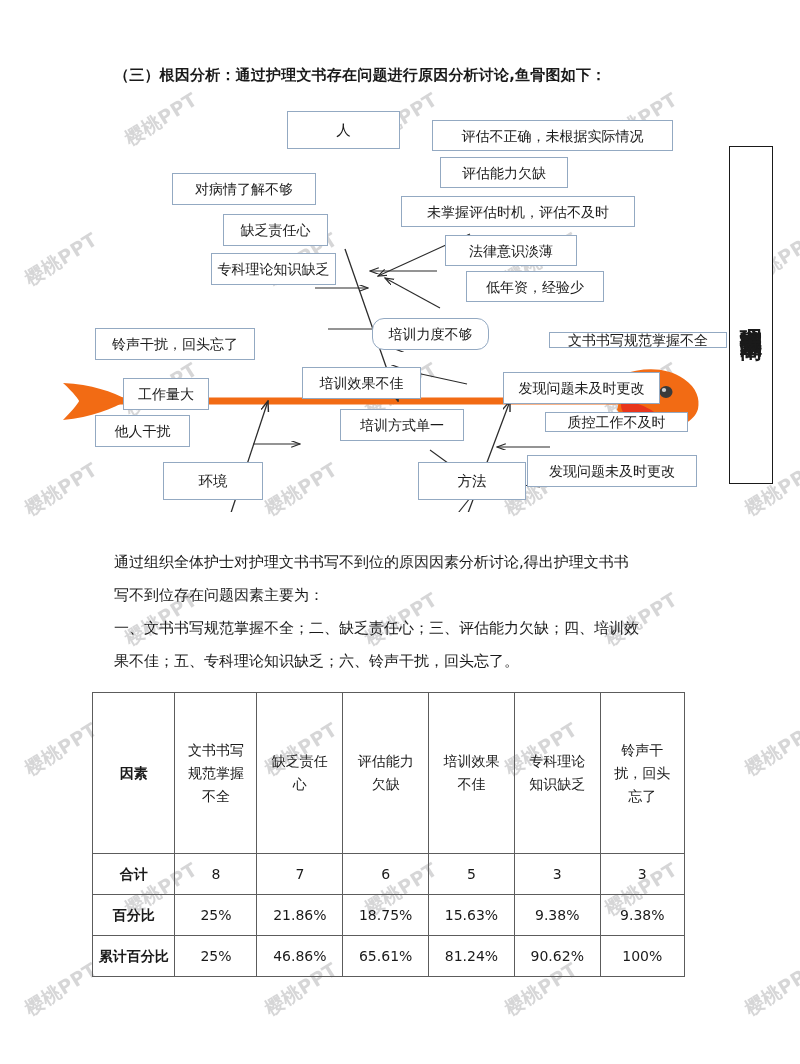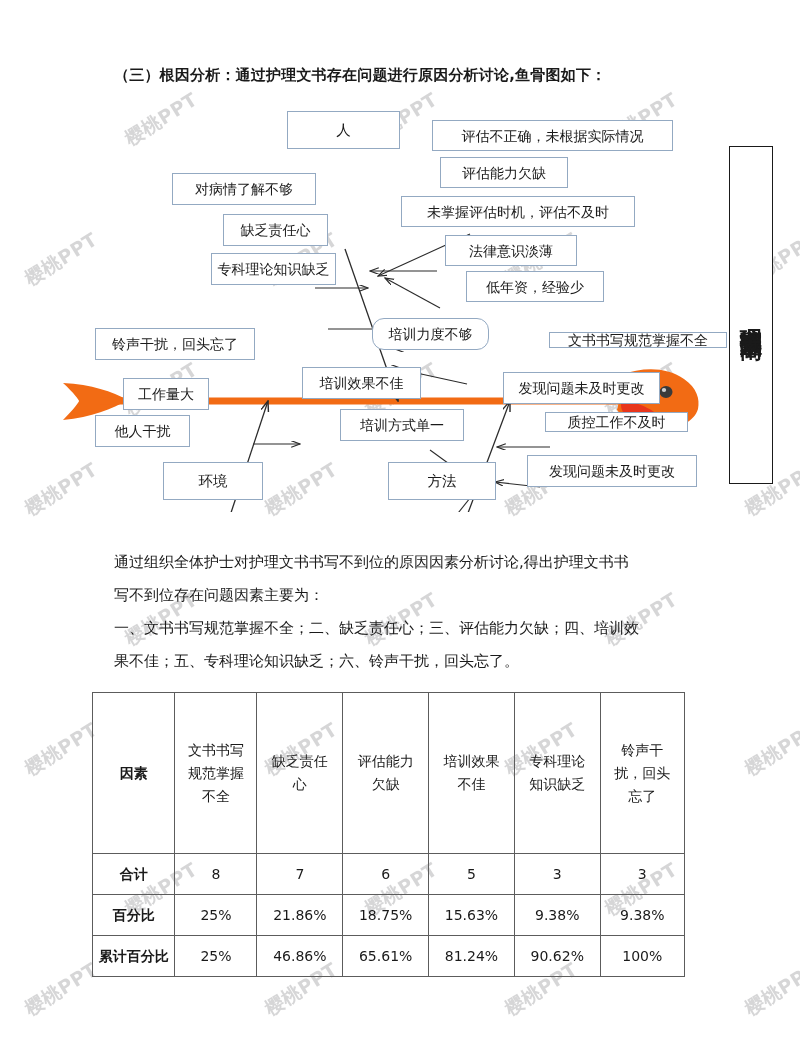--- a/index.html
+++ b/index.html
@@ -161,21 +161,21 @@
     <line x1="443" y1="432" x2="478" y2="388" stroke="#2b2b2b" stroke-width="1.1" marker-end="url(#ah)"></line>
 
     <line x1="550" y1="347" x2="497" y2="347" stroke="#2b2b2b" stroke-width="1.1" marker-end="url(#ah)"></line>
     <line x1="540" y1="387" x2="495" y2="382" stroke="#2b2b2b" stroke-width="1.1" marker-end="url(#ah)"></line>
     <line x1="545" y1="429" x2="486" y2="429" stroke="#2b2b2b" stroke-width="1.1" marker-end="url(#ah)"></line>
     <line x1="538" y1="463" x2="493" y2="428" stroke="#2b2b2b" stroke-width="1.1" marker-end="url(#ah)"></line>
   </svg>
 
   <div class="fbox cat" style="left:287px;top:11px;width:113px;height:38px;">人</div>
   <div class="fbox cat" style="left:163px;top:362px;width:100px;height:38px;">环境</div>
-  <div class="fbox cat" style="left:388px;top:362px;width:108px;height:38px;">方法</div>
+  <div class="fbox cat" style="left:418px;top:362px;width:108px;height:38px;">方法</div>
 
   <div class="fbox" style="left:172px;top:73px;width:144px;height:32px;">对病情了解不够</div>
   <div class="fbox" style="left:223px;top:114px;width:105px;height:32px;">缺乏责任心</div>
   <div class="fbox" style="left:211px;top:153px;width:125px;height:32px;">专科理论知识缺乏</div>
 
   <div class="fbox" style="left:432px;top:20px;width:241px;height:31px;">评估不正确，未根据实际情况</div>
   <div class="fbox" style="left:440px;top:57px;width:128px;height:31px;">评估能力欠缺</div>
   <div class="fbox" style="left:401px;top:96px;width:234px;height:31px;">未掌握评估时机，评估不及时</div>
   <div class="fbox" style="left:445px;top:135px;width:132px;height:31px;">法律意识淡薄</div>
   <div class="fbox" style="left:466px;top:171px;width:138px;height:31px;">低年资，经验少</div>

